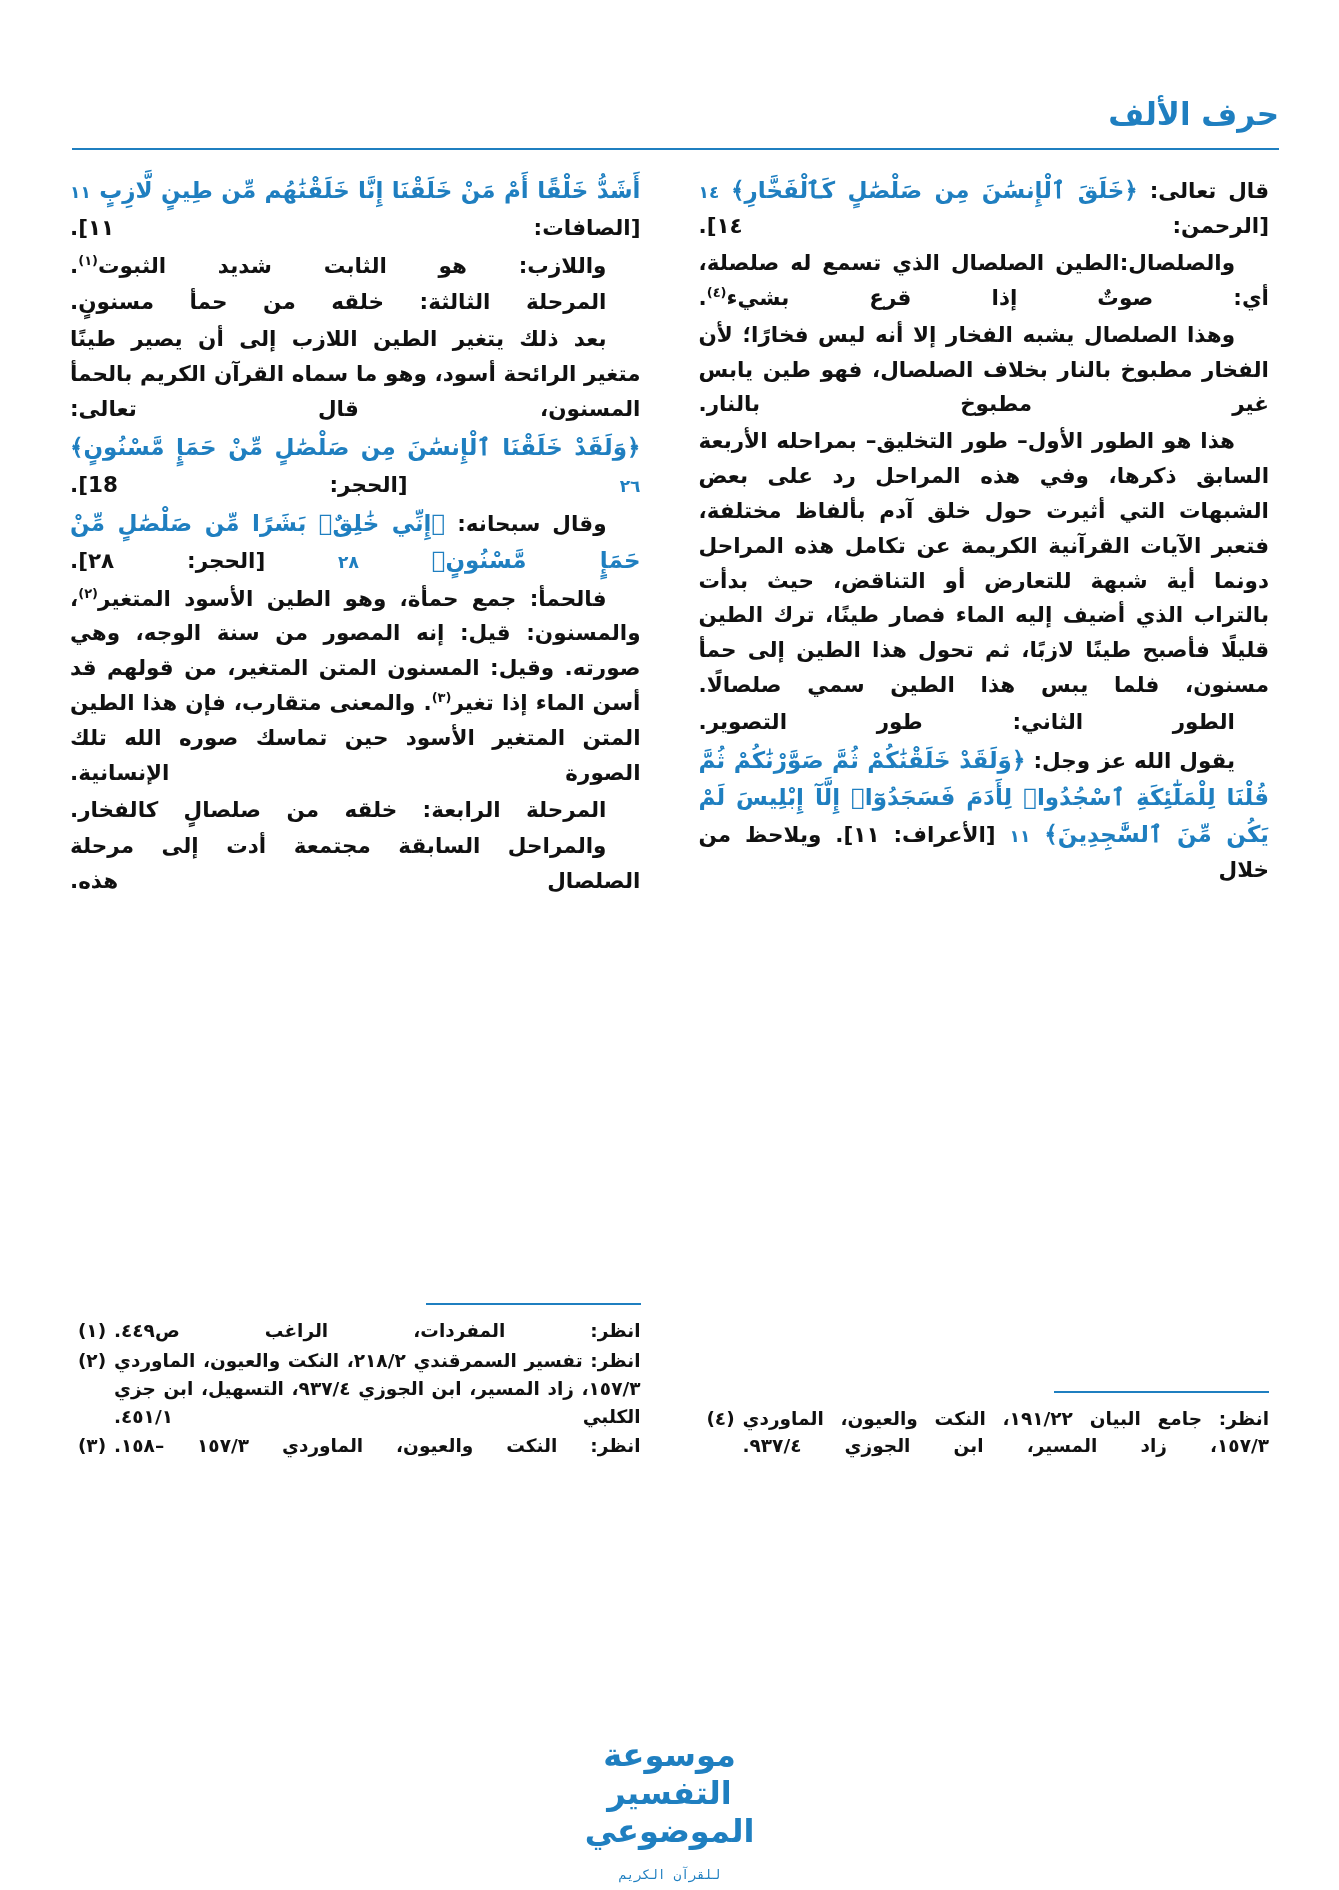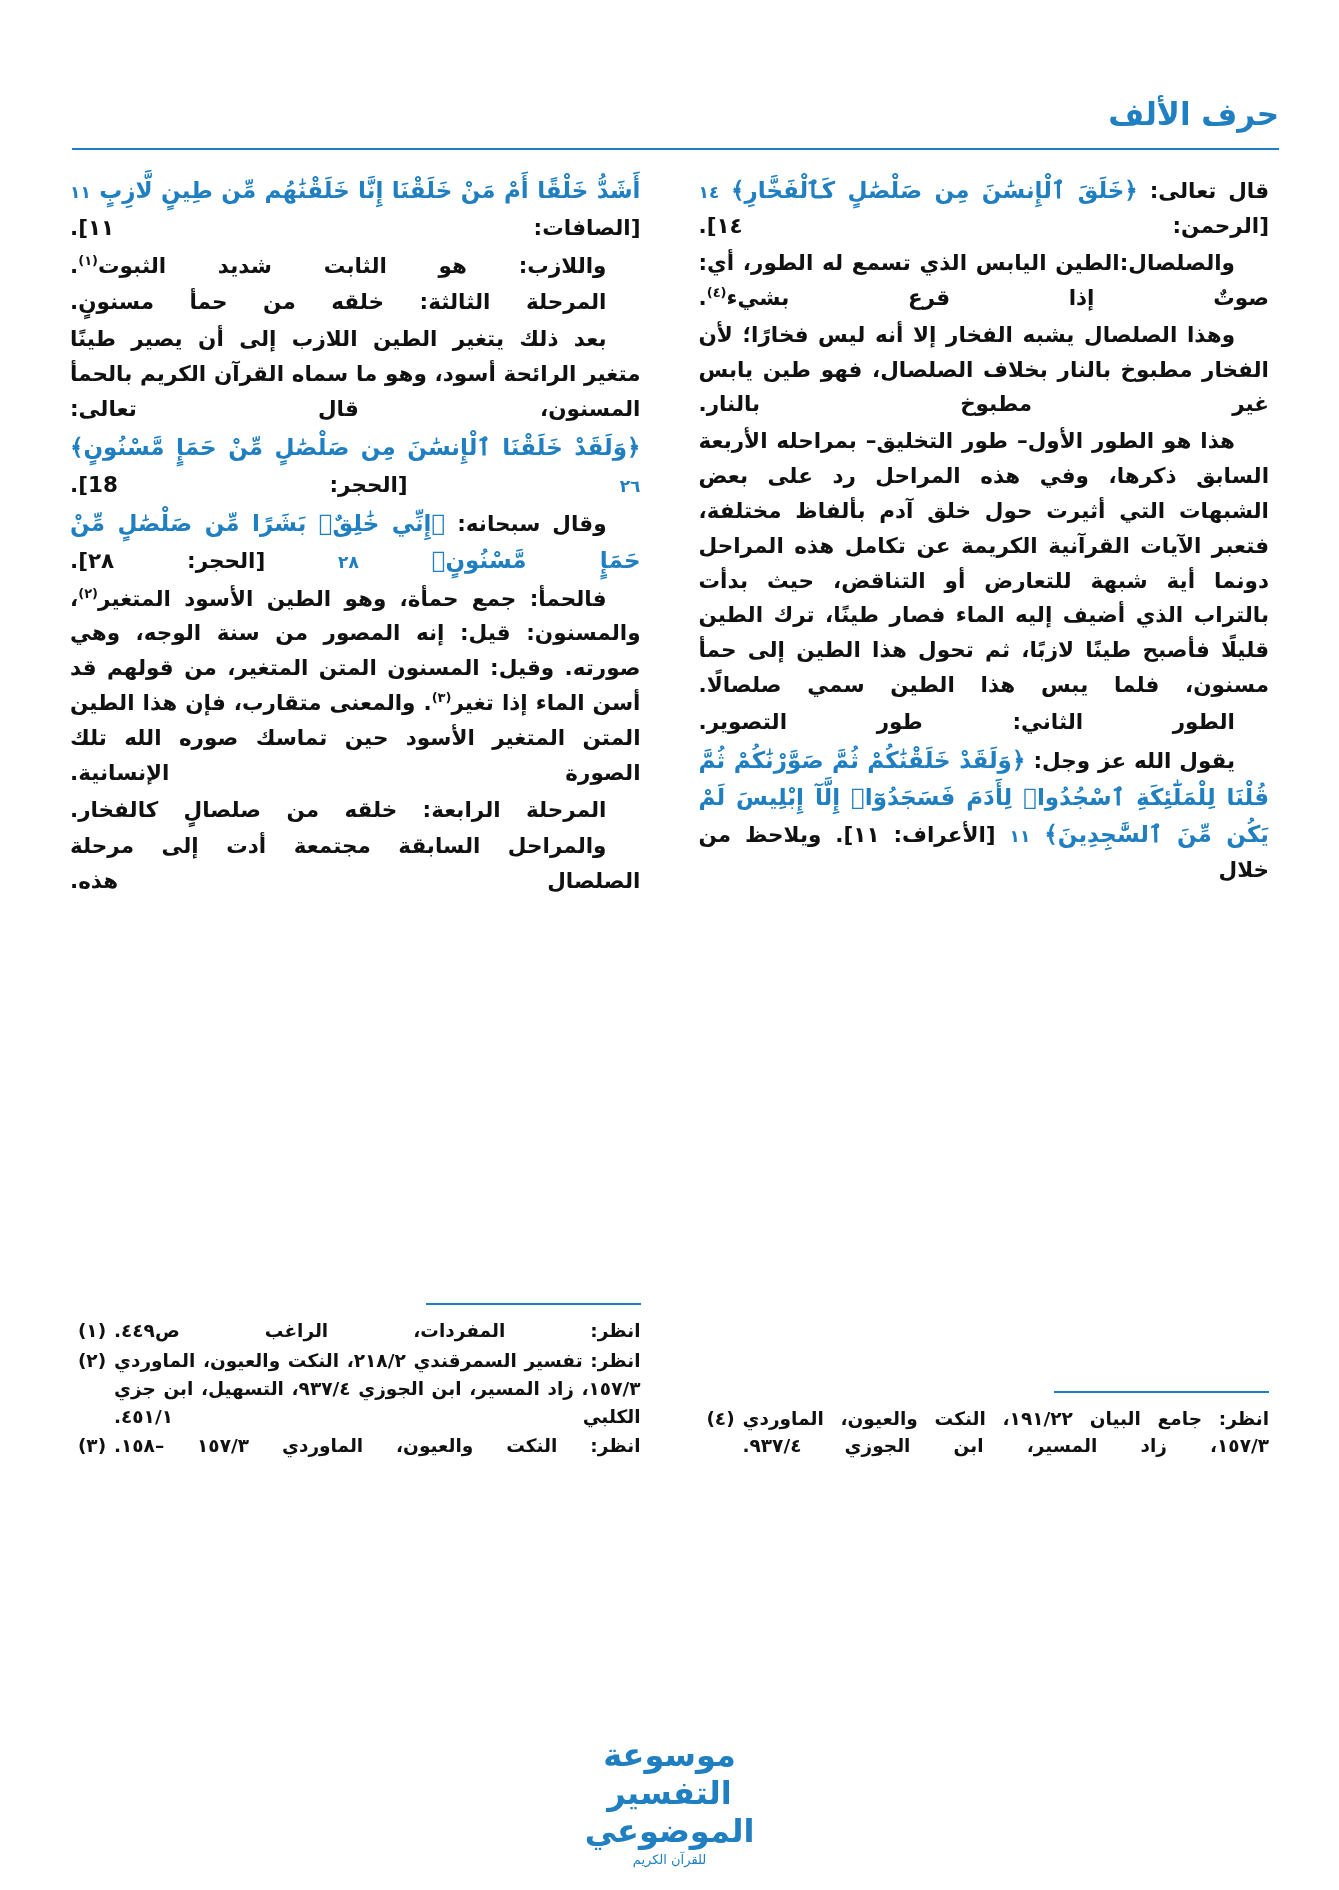--- a/index.html
+++ b/index.html
@@ -123,22 +123,23 @@
     text-align:center;
     color:#1f7fc0;
   }
   .logo-main{
     font-size:32px;
     font-weight:700;
     letter-spacing:-1px;
   }
   .logo-sub{
     font-size:13px;
-    margin-top:2px;
-    color:#1f7fc0;
+    margin-top:17px;
+    color:#1f7fc0;
+    font-family:Liberation Mono, monospace;
   }
   .page-num-box{
     position:absolute;
     left:0;
     top:0;
     width:118px;
     height:86px;
     background:#7fc4e4;
     border-radius:0 14px 14px 0;
     display:flex;
@@ -220,21 +221,21 @@
     <div class="col">
 
       <p class="noind">
         <span>قال تعالى:</span>
         <span class="quran">﴿خَلَقَ ٱلْإِنسَٰنَ مِن صَلْصَٰلٍ كَٱلْفَخَّارِ﴾</span>
         <span class="ayah-no">١٤</span>
         <span>[الرحمن: ١٤].</span>
       </p>
 
       <p class="ind">
-        <span>والصلصال:الطين اليابس الذي تسمع له الطور، أي: صوتٌ إذا قرع بشيء</span><sup>(٤)</sup><span>.</span>
+        <span>والصلصال:الطين الصلصال الذي تسمع له صلصلة، أي: صوتٌ إذا قرع بشيء</span><sup>(٤)</sup><span>.</span>
       </p>
 
       <p class="ind">وهذا الصلصال يشبه الفخار إلا أنه ليس فخارًا؛ لأن الفخار مطبوخ بالنار بخلاف الصلصال، فهو طين يابس غير مطبوخ بالنار.</p>
 
       <p class="ind">هذا هو الطور الأول– طور التخليق– بمراحله الأربعة السابق ذكرها، وفي هذه المراحل رد على بعض الشبهات التي أثيرت حول خلق آدم بألفاظ مختلفة، فتعبر الآيات القرآنية الكريمة عن تكامل هذه المراحل دونما أية شبهة للتعارض أو التناقض، حيث بدأت بالتراب الذي أضيف إليه الماء فصار طينًا، ترك الطين قليلًا فأصبح طينًا لازبًا، ثم تحول هذا الطين إلى حمأ مسنون، فلما يبس هذا الطين سمي صلصالًا.</p>
 
       <p class="ind">الطور الثاني: طور التصوير.</p>
 
       <p class="ind">
         <span>يقول الله عز وجل:</span>

